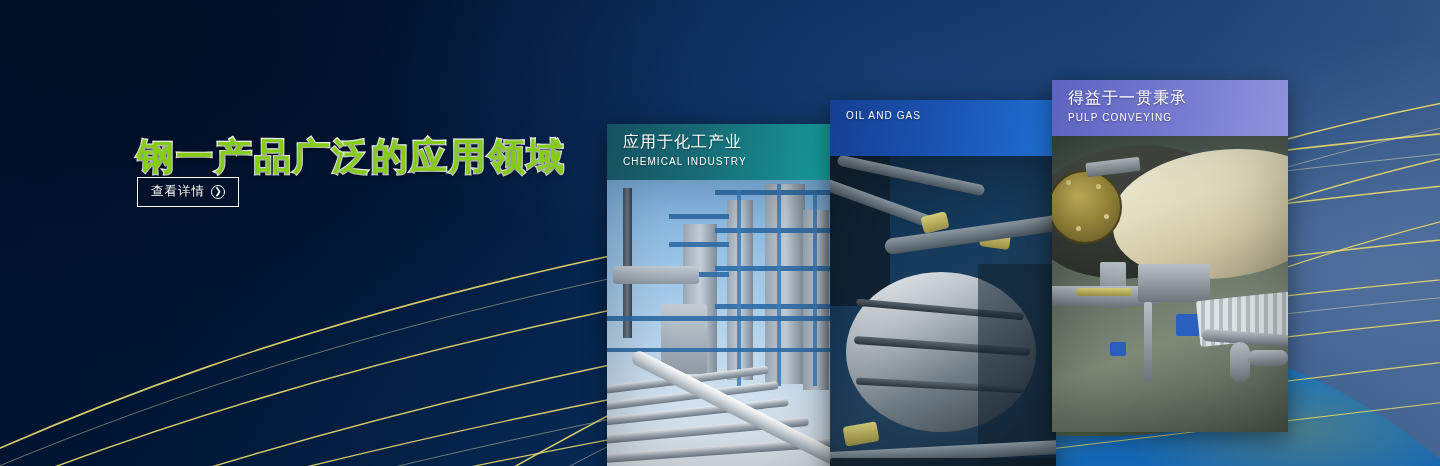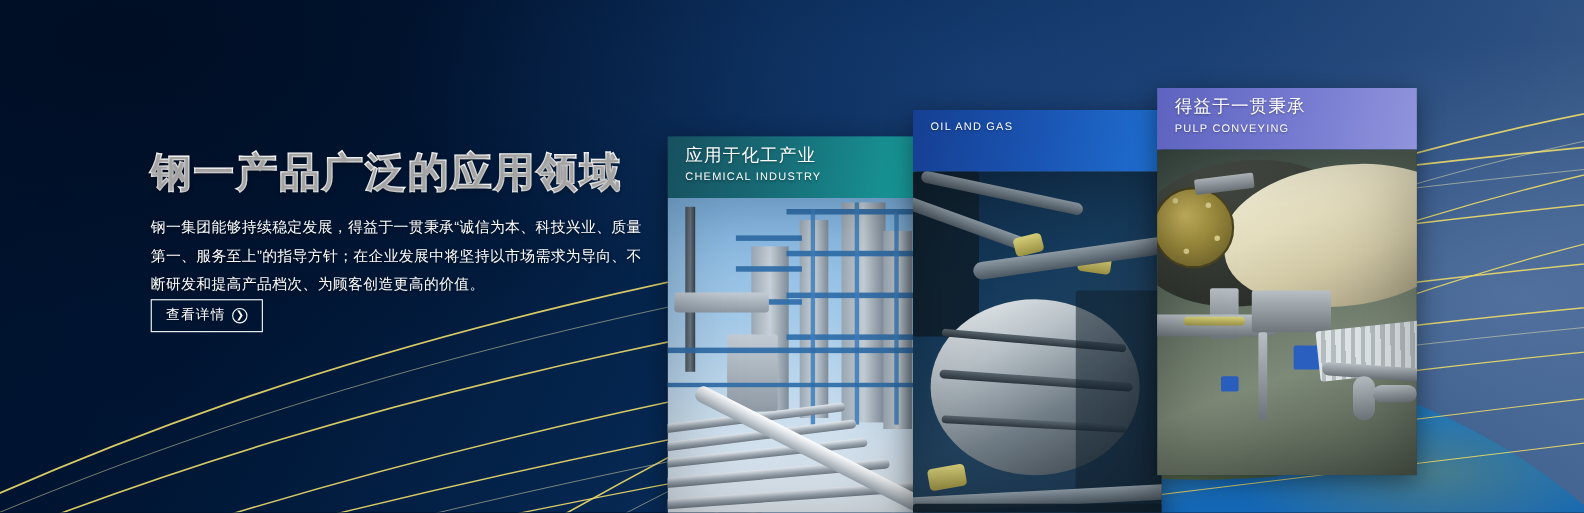--- a/index.html
+++ b/index.html
@@ -71,24 +71,24 @@
 
   
   .arcs { position:absolute; inset:0; }
   .arcs svg { width:100%; height:100%; display:block; }
 
   
   .copy { position:absolute; left:137px; top:136px; width:470px; }
 
   .headline {
     font-size:37px;
-    font-weight:normal;
+    font-weight:bold;
     letter-spacing:2px;
     line-height:1.12;
-    color:#a3a3a3;
+    color:#84cc16;
     -webkit-text-stroke:2.4px #ffffff;
     paint-order:stroke fill;
     text-shadow:0 2px 5px rgba(0,0,0,.55);
     white-space:nowrap;
   }
 
   .subcopy {
     margin-top:17px;
     font-size:13.5px;
     line-height:26px;
@@ -282,21 +282,20 @@
       <g fill="none" stroke="#f4ecb0" stroke-opacity="0.55">
         <path d="M -20 474 C 280 348, 660 232, 1480 150" stroke-width="0.8"></path>
         <path d="M 300 490 C 580 420, 940 344, 1480 294" stroke-width="0.8"></path>
         <path d="M 1480 120 C 1200 176, 900 292, 520 492" stroke-width="0.8"></path>
       </g>
     </svg>
   </div>
 
   <div class="copy">
     <div class="headline">钢一产品广泛的应用领域</div>
-    <div class="subcopy">钢一集团能够持续稳定发展，得益于一贯秉承“诚信为本、科技兴业、质量第一、服务至上”的指导方针；在企业发展中将坚持以市场需求为导向、不断研发和提高产品档次、为顾客创造更高的价值。</div>
     <div class="cta">
       <span>查看详情</span>
       <span class="arrow">❯</span>
     </div>
   </div>
 
   <div class="panel" id="panel-chemical">
     <div class="panel-head">
       <div class="cn">应用于化工产业</div>
       <div class="en">CHEMICAL INDUSTRY</div>

